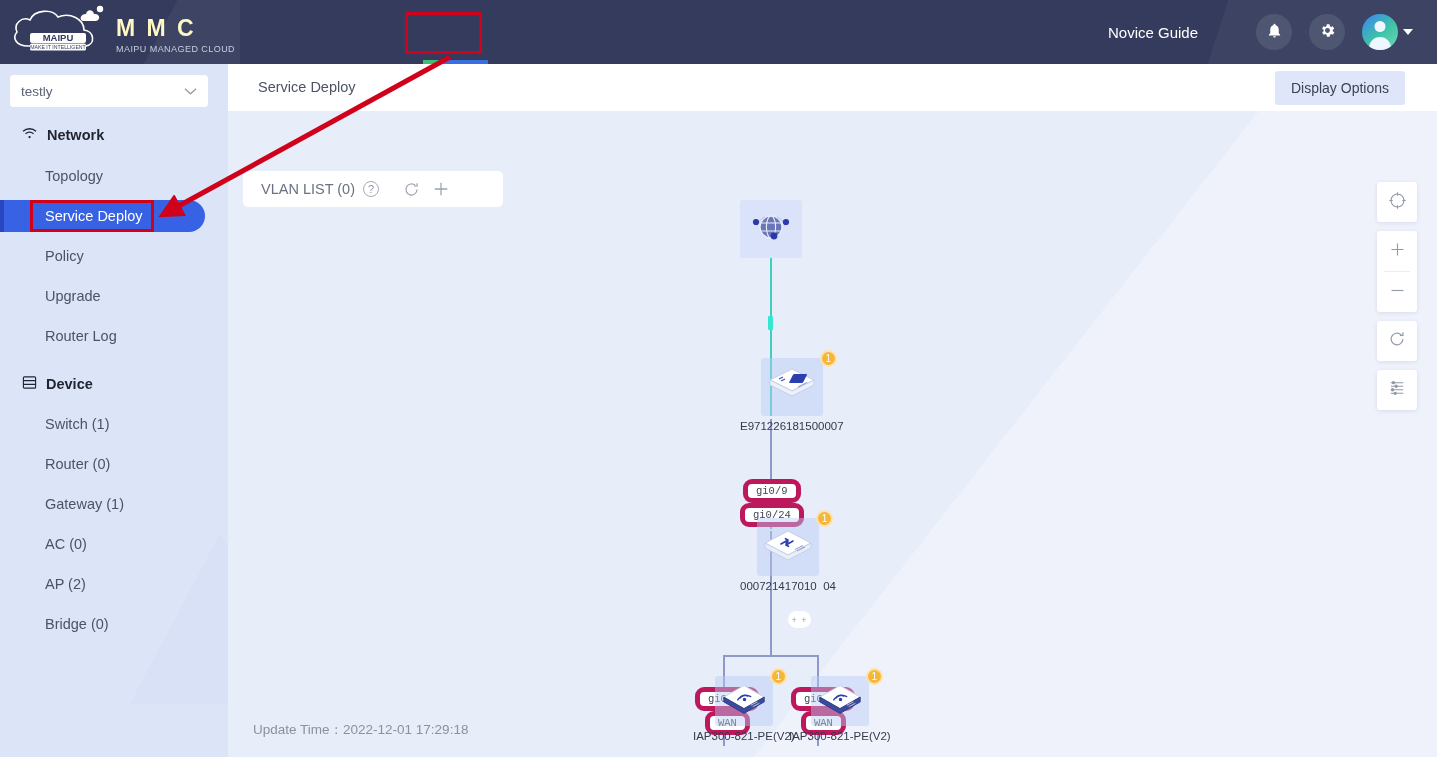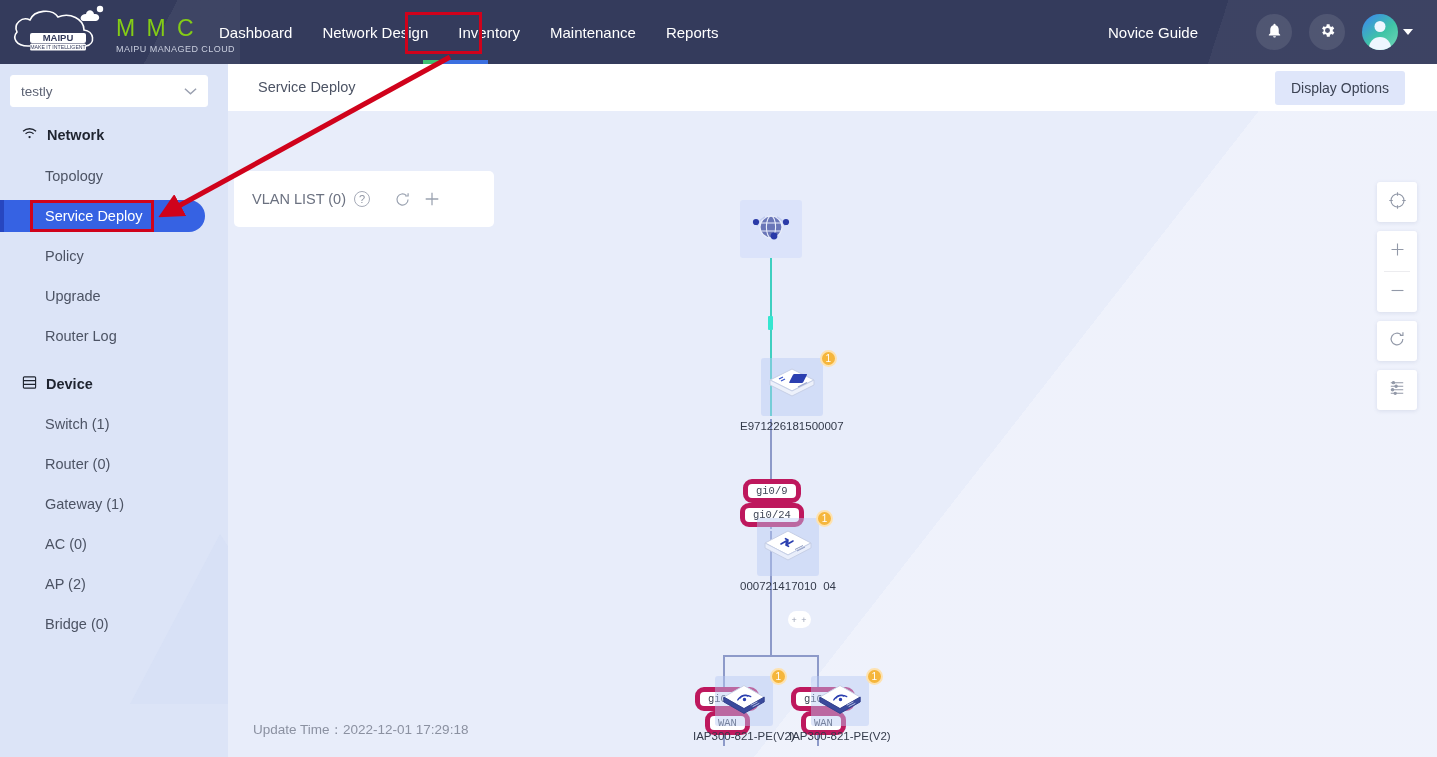--- a/index.html
+++ b/index.html
@@ -29,21 +29,21 @@
     pointer-events: none;
   }
   .logo-wrap {
     position: absolute; left: 8px; top: 4px;
     display: flex; align-items: center; gap: 8px;
   }
   .logo-cloud { position: relative; width: 100px; height: 56px; }
   .logo-cloud svg { position: absolute; left: 0; top: 0; }
   .logo-text { display: flex; flex-direction: column; line-height: 1; padding-top: 6px; }
   .logo-mmc {
-    color: #84cc16; font-size: 23px; font-weight: normal; letter-spacing: 2.5px;
+    color: #fef9c3; font-size: 23px; font-weight: bold; letter-spacing: 2.5px;
   }
   .logo-sub {
     color: #c9cede; font-size: 9px; letter-spacing: 0.45px; margin-top: 5px;
   }
 
   .nav {
     position: absolute; left: 216px; top: 0; height: 64px;
     display: flex; align-items: center; gap: 24px;
   }
   .nav-item {
@@ -153,22 +153,22 @@
   }
   .display-opts {
     position: absolute; right: 32px; top: 7px;
     height: 34px; padding: 0 16px;
     background: #dfe6fa; border: none; border-radius: 3px;
     color: #3c4354; font-size: 14px; cursor: pointer;
     display: flex; align-items: center;
     font-family: "Liberation Sans", sans-serif;
   }
   .vlan-panel {
-    position: absolute; left: 6px; top: 60px;
-    width: 260px; height: 56px;
+    position: absolute; left: 15px; top: 60px;
+    width: 260px; height: 36px;
     background: #ffffff; border-radius: 5px;
     display: flex; align-items: center; padding: 0 18px; gap: 8px;
   }
   .vlan-title { color: #6b7180; font-size: 14.5px; }
   .qmark {
     width: 16px; height: 16px; border-radius: 50%;
     border: 1px solid #a6abb8; color: #8f95a3;
     font-size: 11px; display: flex; align-items: center; justify-content: center;
     cursor: pointer;
   }
@@ -267,27 +267,20 @@
           <path d="M78 10 C72 10 71 16 75 17 L88 17 C93 16 92 9 86 10 C85 5 79 5 78 10 Z" fill="#ffffff"></path>
           <circle cx="92" cy="5" r="3.2" fill="#ffffff"></circle>
         </svg>
       </div>
       <div class="logo-text">
         <span class="logo-mmc">M M C</span>
         <span class="logo-sub">MAIPU MANAGED CLOUD</span>
       </div>
     </div>
 
-    <div class="nav">
-      <div class="nav-item">Dashboard</div>
-      <div class="nav-item">Network Design</div>
-      <div class="nav-item">Inventory</div>
-      <div class="nav-item">Maintenance</div>
-      <div class="nav-item">Reports</div>
-    </div>
     <div class="nav-underline">
       <div class="seg-green"></div>
         <div class="seg-blue"></div>
     </div>
 
 
     <div class="novice">
       <span>Novice Guide</span>
     </div>
 

